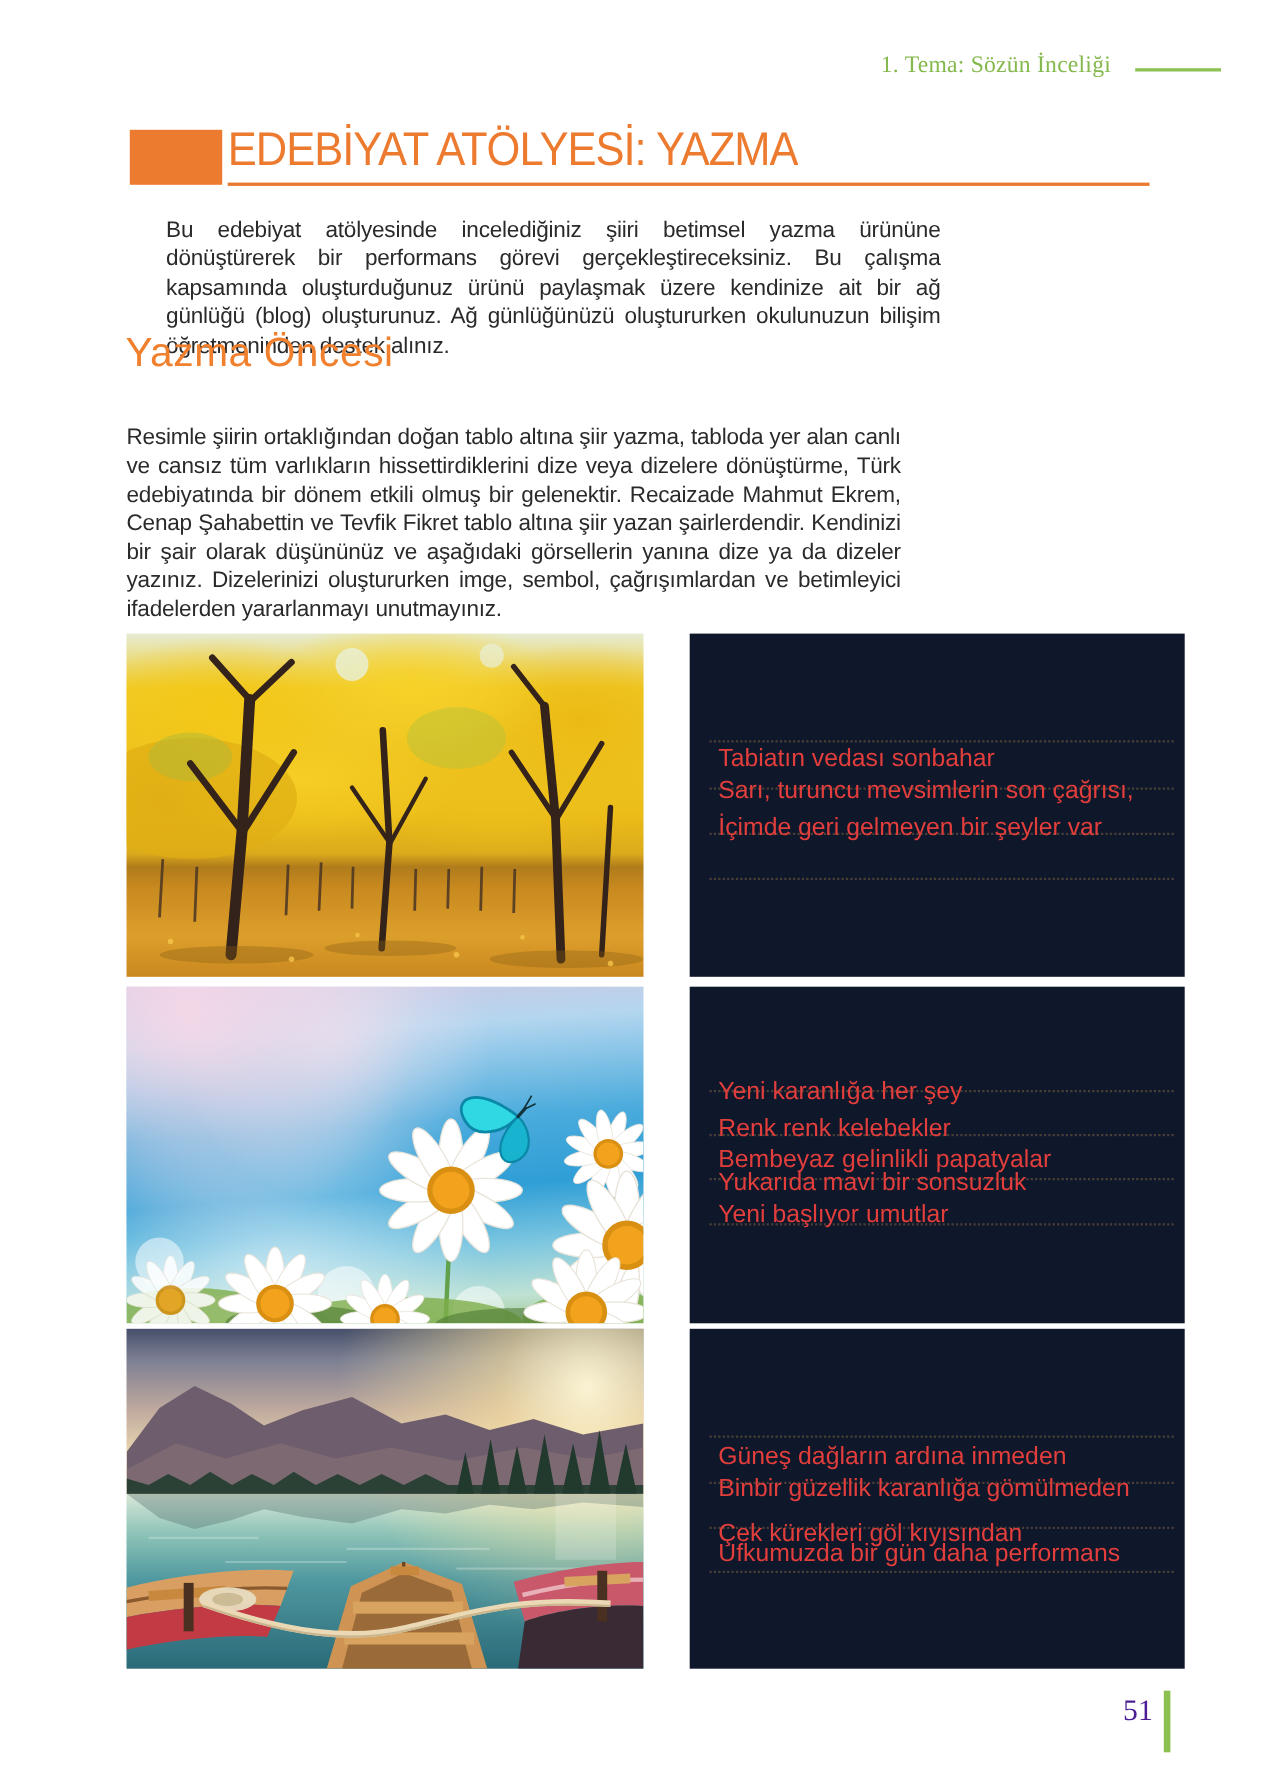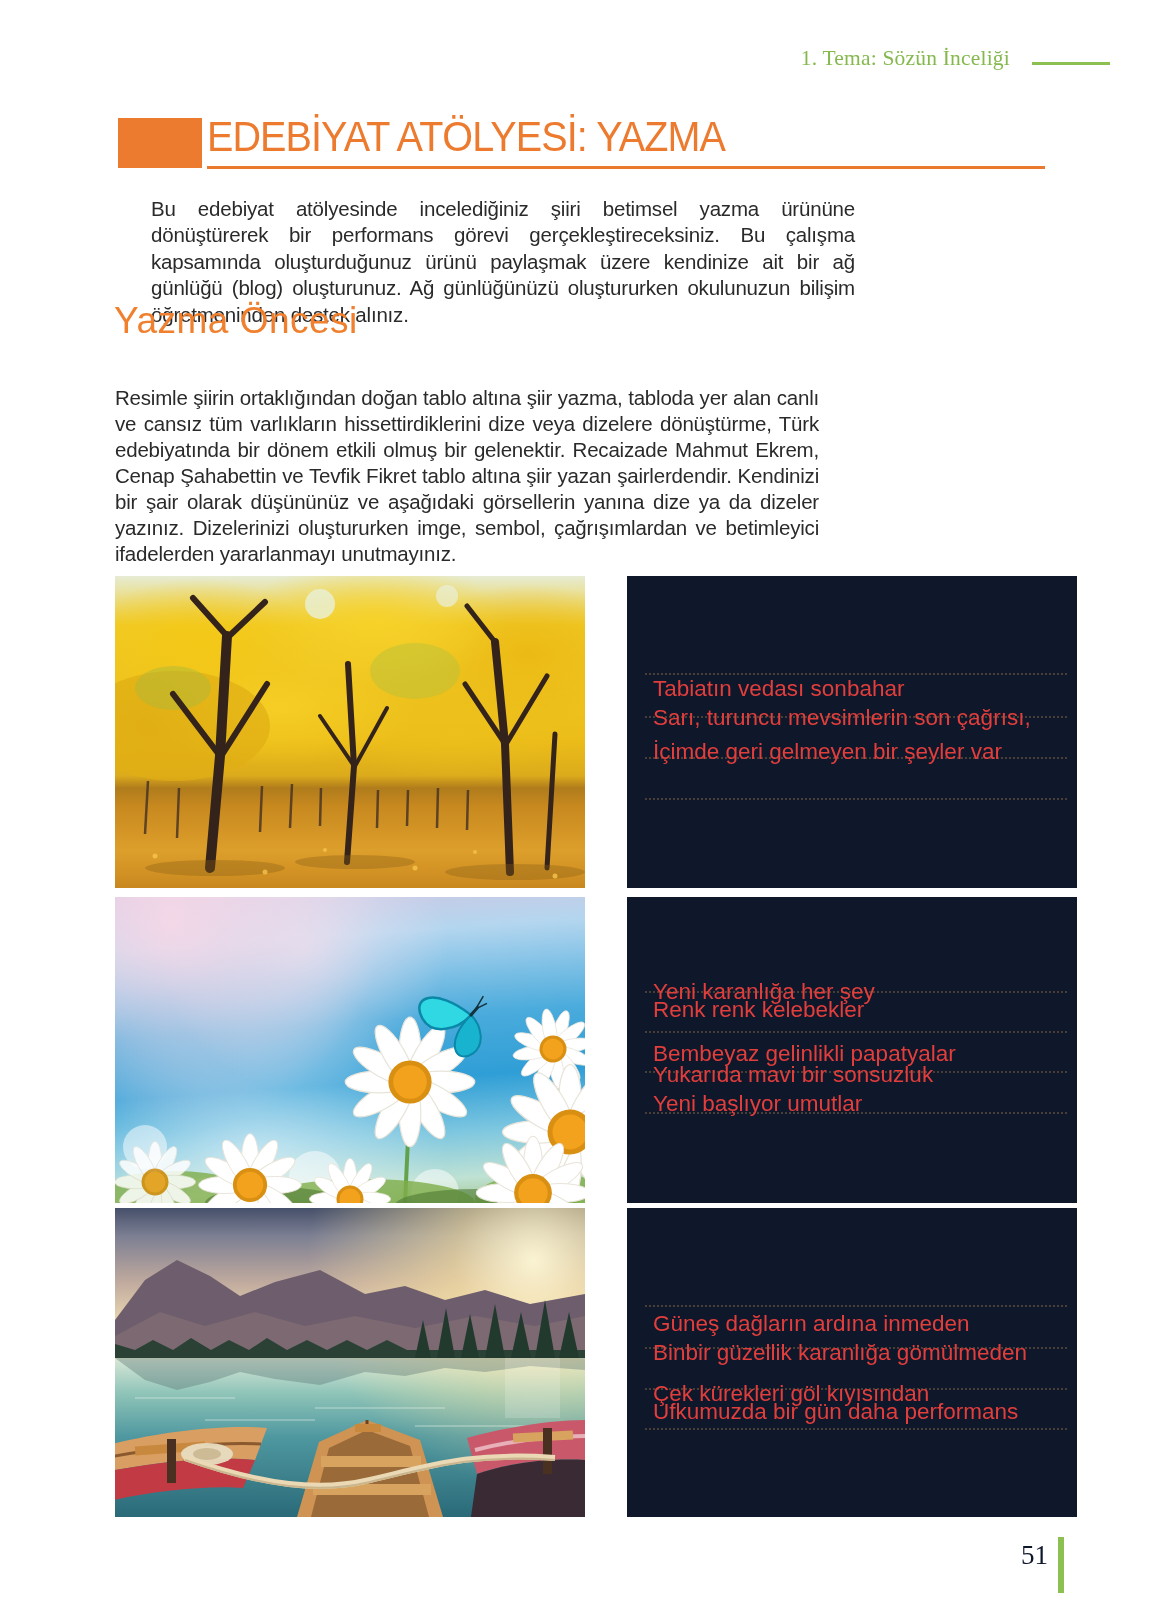--- a/index.html
+++ b/index.html
@@ -33,21 +33,21 @@
   .photo svg{position:absolute;left:0;top:0;}
   .pbox{position:absolute;left:480px;top:0;width:450px;height:100%;background:#0f172a;margin-left:32px;}
 
   .ln{position:absolute;left:18px;right:10px;border-top:2.5px dotted #4a3f36;height:0;}
   .pt{position:absolute;left:26px;font-size:22.5px;line-height:26px;color:#e23e3c;white-space:nowrap;}
 
   .b1 .ln1{top:97px}.b1 .ln2{top:140px}.b1 .ln3{top:181px}.b1 .ln4{top:222px}
   .b1 .t1{top:100px}.b1 .t2{top:129px}.b1 .t3{top:163px}.b1 .t4{top:193px}
 
   .b2 .ln1{top:94px}.b2 .ln2{top:134px}.b2 .ln3{top:174px}.b2 .ln4{top:215px}
-  .b2 .t1{top:82px}.b2 .t2{top:100px}.b2 .t3{top:144px}.b2 .t4{top:165px}.b2 .t5{top:194px}
+  .b2 .t1{top:82px}.b2 .t2{top:116px}.b2 .t3{top:144px}.b2 .t4{top:165px}.b2 .t5{top:194px}
 
   .b3 .ln1{top:97px}.b3 .ln2{top:139px}.b3 .ln3{top:180px}.b3 .ln4{top:220px}
   .b3 .t1{top:103px}.b3 .t2{top:132px}.b3 .t3{top:173px}.b3 .t4{top:191px}
 
   
   .photo.autumn{background:
     radial-gradient(ellipse 170px 95px at 18% 22%, rgba(244,200,22,.95), rgba(244,200,22,0) 70%),
     radial-gradient(ellipse 190px 90px at 55% 15%, rgba(247,210,40,.95), rgba(247,210,40,0) 70%),
     radial-gradient(ellipse 170px 100px at 88% 25%, rgba(236,185,20,.95), rgba(236,185,20,0) 70%),
     radial-gradient(ellipse 200px 85px at 35% 42%, rgba(246,207,37,.9), rgba(246,207,37,0) 70%),
@@ -58,21 +58,21 @@
     radial-gradient(circle at 12% 8%, rgba(246,216,231,.95), rgba(246,216,231,0) 42%),
     radial-gradient(circle at 40% 16%, rgba(235,226,240,.75), rgba(235,226,240,0) 38%),
     radial-gradient(circle at 30% 88%, rgba(255,255,255,.55), rgba(255,255,255,0) 45%),
     linear-gradient(176deg, #cfc6e2 0%, #b4d6ef 16%, #4aabdc 42%, #2f9ed6 60%, #7cc6e0 76%, #bfe2d4 90%, #9dc183 100%);}
   .photo.lake{background:
     radial-gradient(circle at 89% 17%, rgba(255,248,214,.95) 0%, rgba(255,230,160,.6) 16%, rgba(255,230,160,0) 46%),
     linear-gradient(#46506a 0%, #7c7f93 9%, #c0aa9e 24%, #eedcb2 38%, #f3ebc9 47%, #cfe3d4 50%, #8fc4b8 60%, #4f98a0 74%, #2a6a78 100%);}
 
   
   .page-num{position:absolute;left:998px;top:1540px;width:50px;text-align:right;
-            font-family:"Liberation Serif",serif;font-size:27px;color:#0f172a;}
+            font-family:"Liberation Serif",serif;font-size:27px;color:#4c1d95;}
   .page-num-bar{position:absolute;left:1058px;top:1537px;width:6px;height:56px;background:#8cc152;}
 </style>
 </head>
 <body>
 
 <div class="page">
 
   <div class="theme-head">
     <span class="t">1. Tema: Sözün İnceliği</span>
     <span class="rule"></span>

